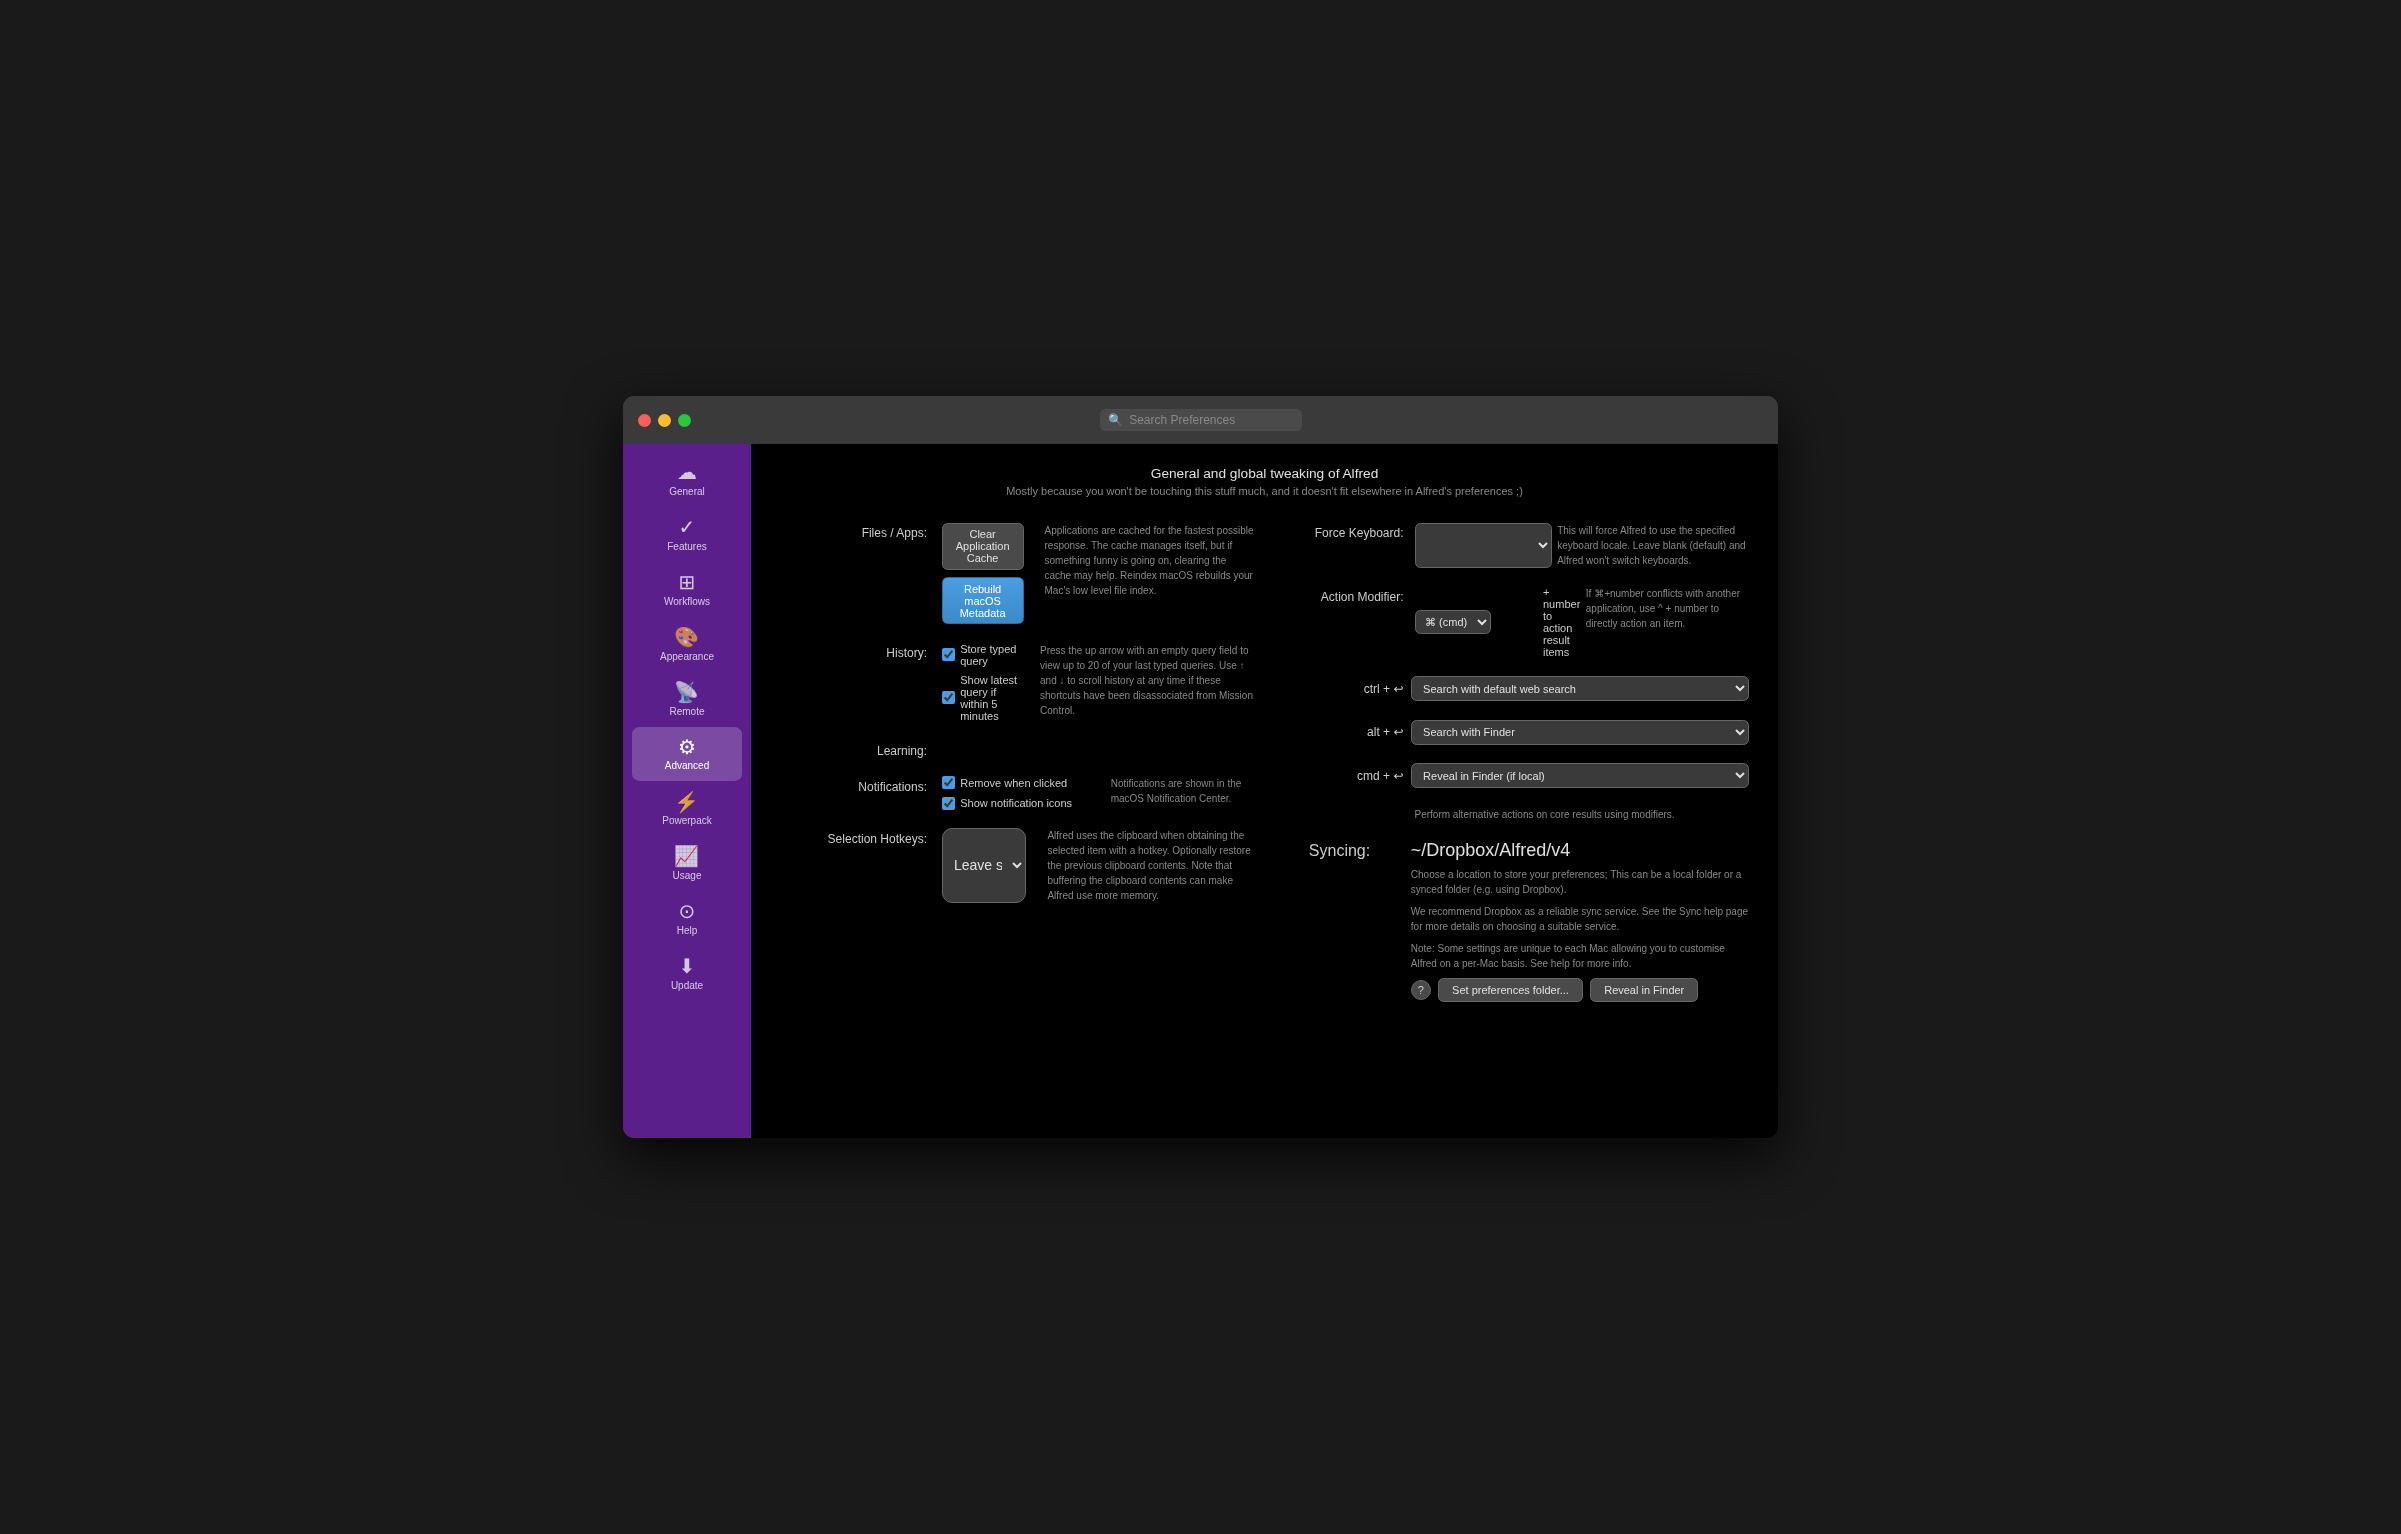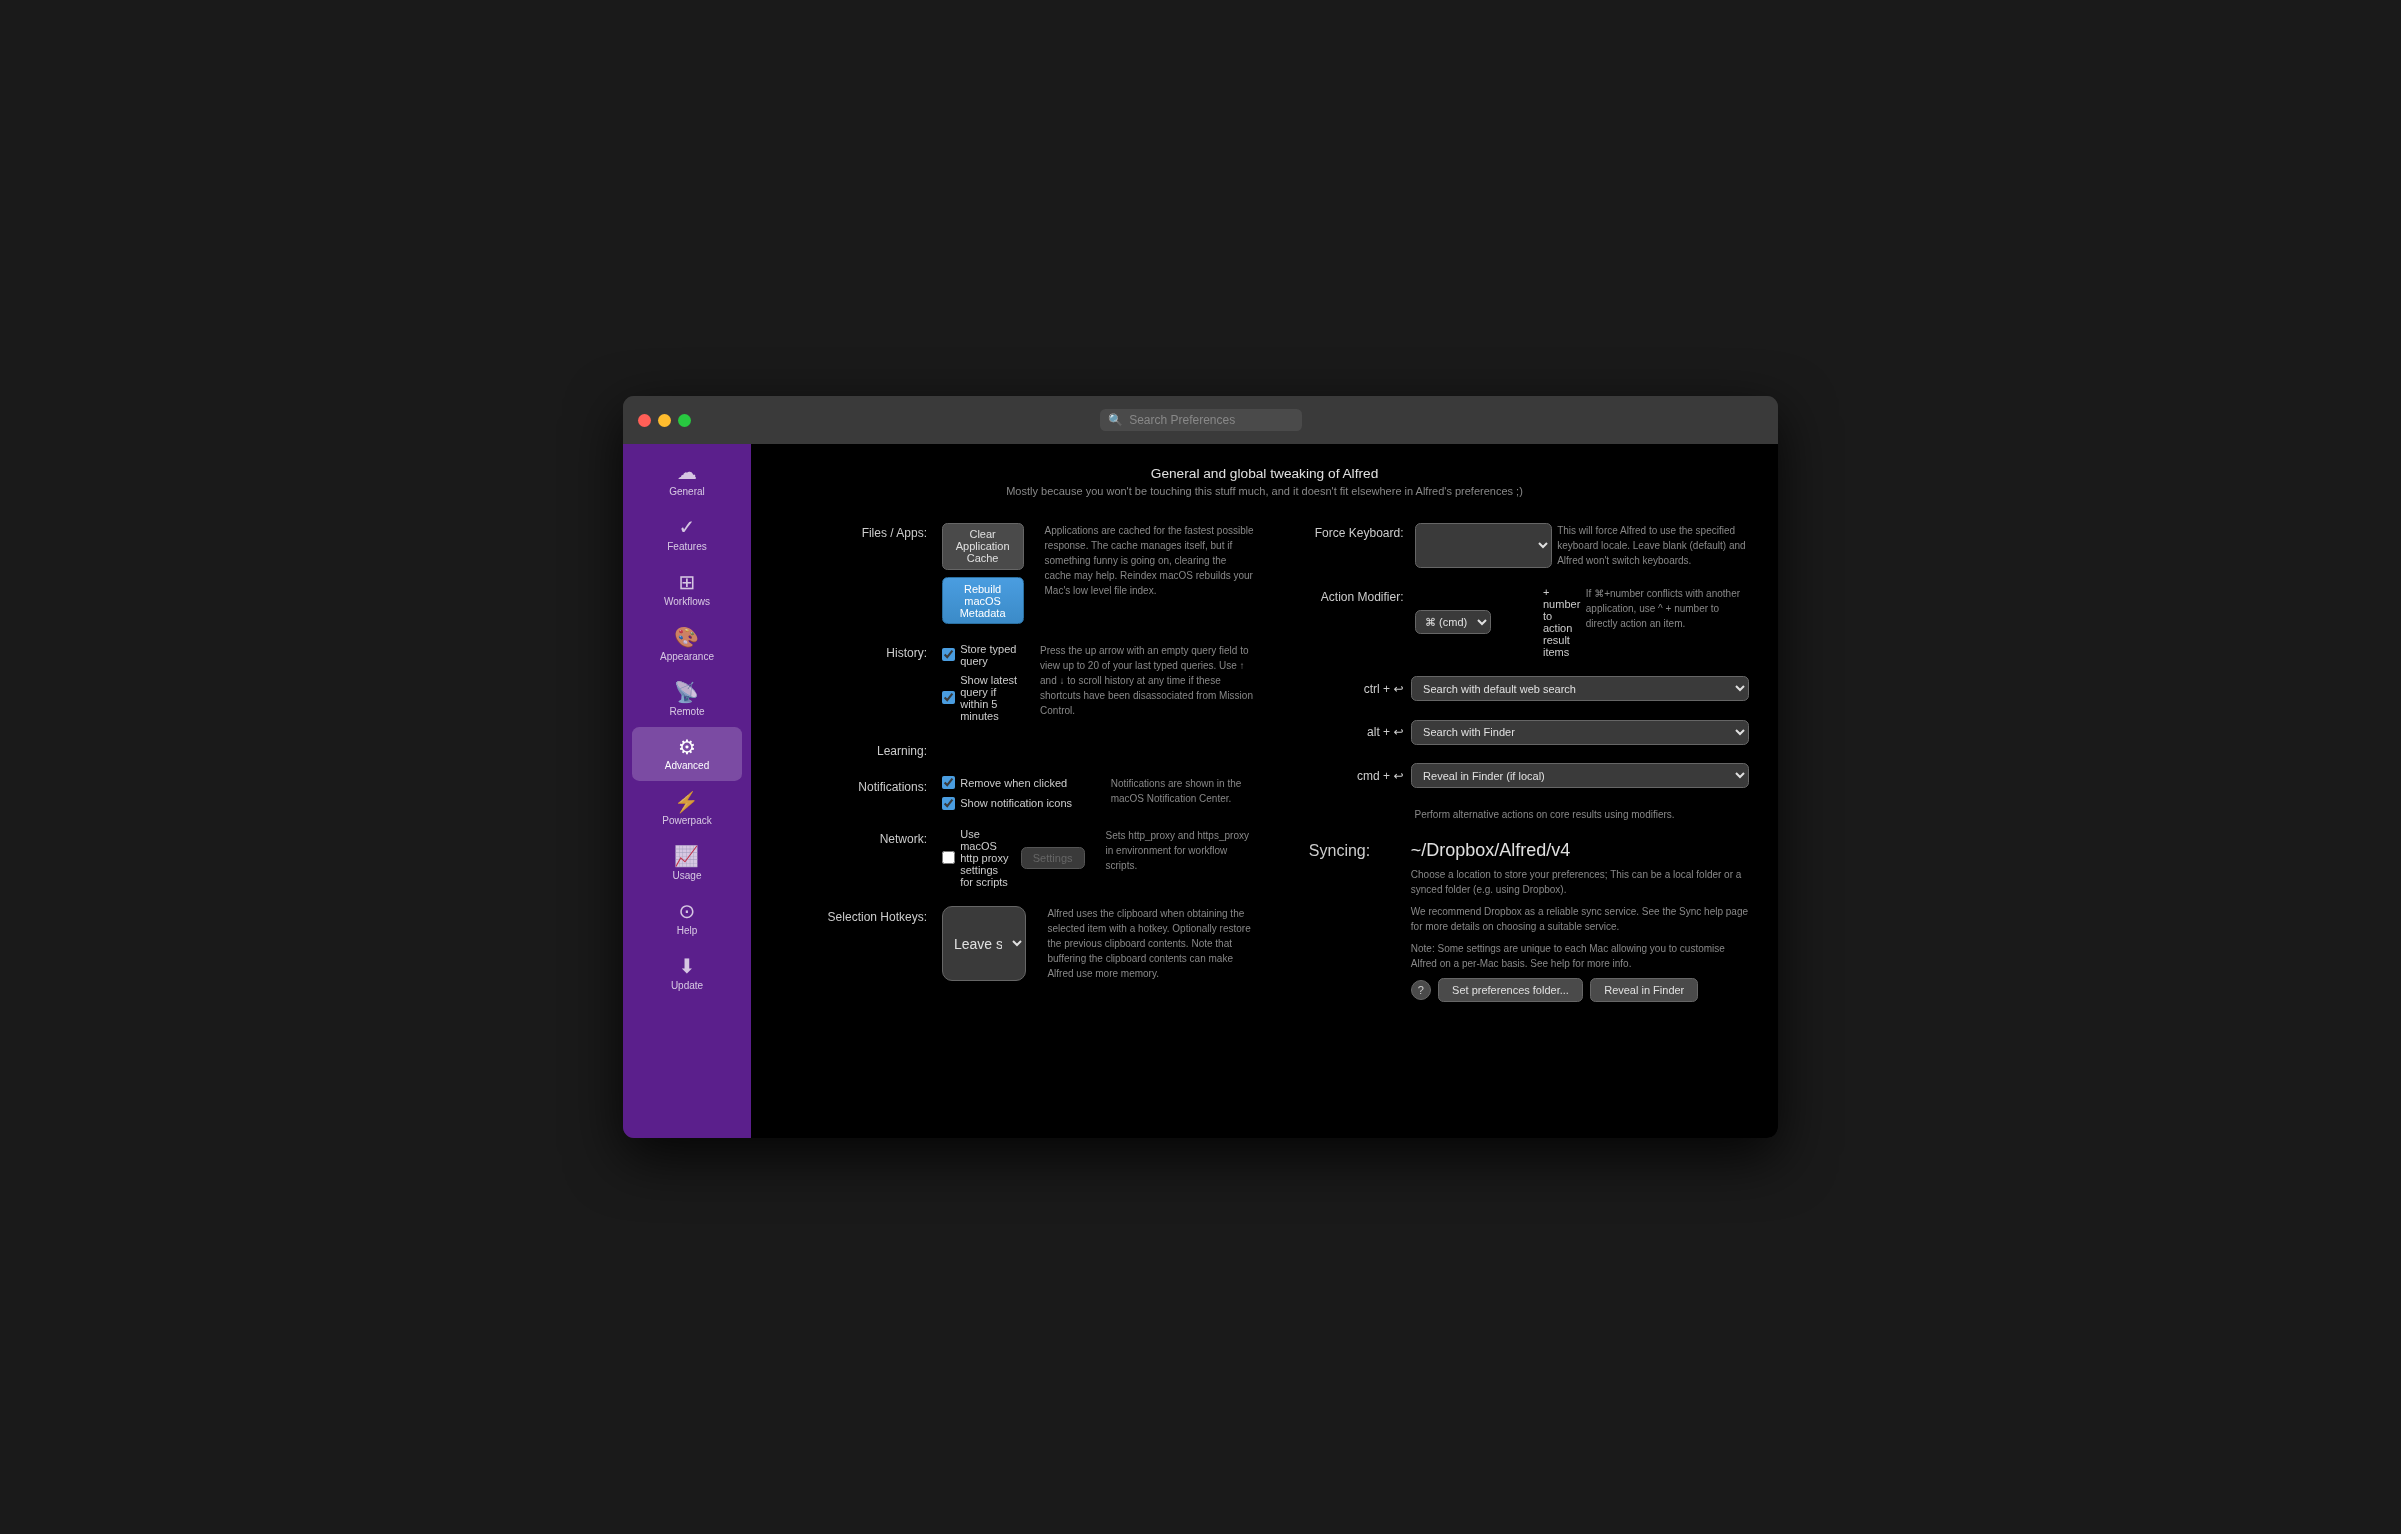--- a/index.html
+++ b/index.html
@@ -434,33 +434,20 @@
                 </label>
                 <label class="checkbox-row">
                   <input type="checkbox" checked="" style="">
                   <span>Show notification icons</span>
                 </label>
               </div>
               <div class="setting-description">Notifications are shown in the macOS Notification Center.</div>
             </div>
           </div>
 
-          <div class="setting-row">
-            <div class="setting-label">Network:</div>
-            <div class="setting-controls">
-              <div class="network-row">
-                <label class="checkbox-row">
-                  <input type="checkbox" style="">
-                  <span>Use macOS http proxy settings for scripts</span>
-                </label>
-                <span class="settings-btn-disabled">Settings</span>
-              </div>
-              <div class="setting-description">Sets http_proxy and https_proxy in environment for workflow scripts.</div>
-            </div>
-          </div>
 
           <div class="setting-row">
             <div class="setting-label">Selection Hotkeys:</div>
             <div class="setting-controls">
               <select class="select-dropdown select-dropdown-wide">
                 <option>Leave selected item in clipboard</option>
               </select>
               <div class="setting-description">Alfred uses the clipboard when obtaining the selected item with a hotkey. Optionally restore the previous clipboard contents. Note that buffering the clipboard contents can make Alfred use more memory.</div>
             </div>
           </div>

